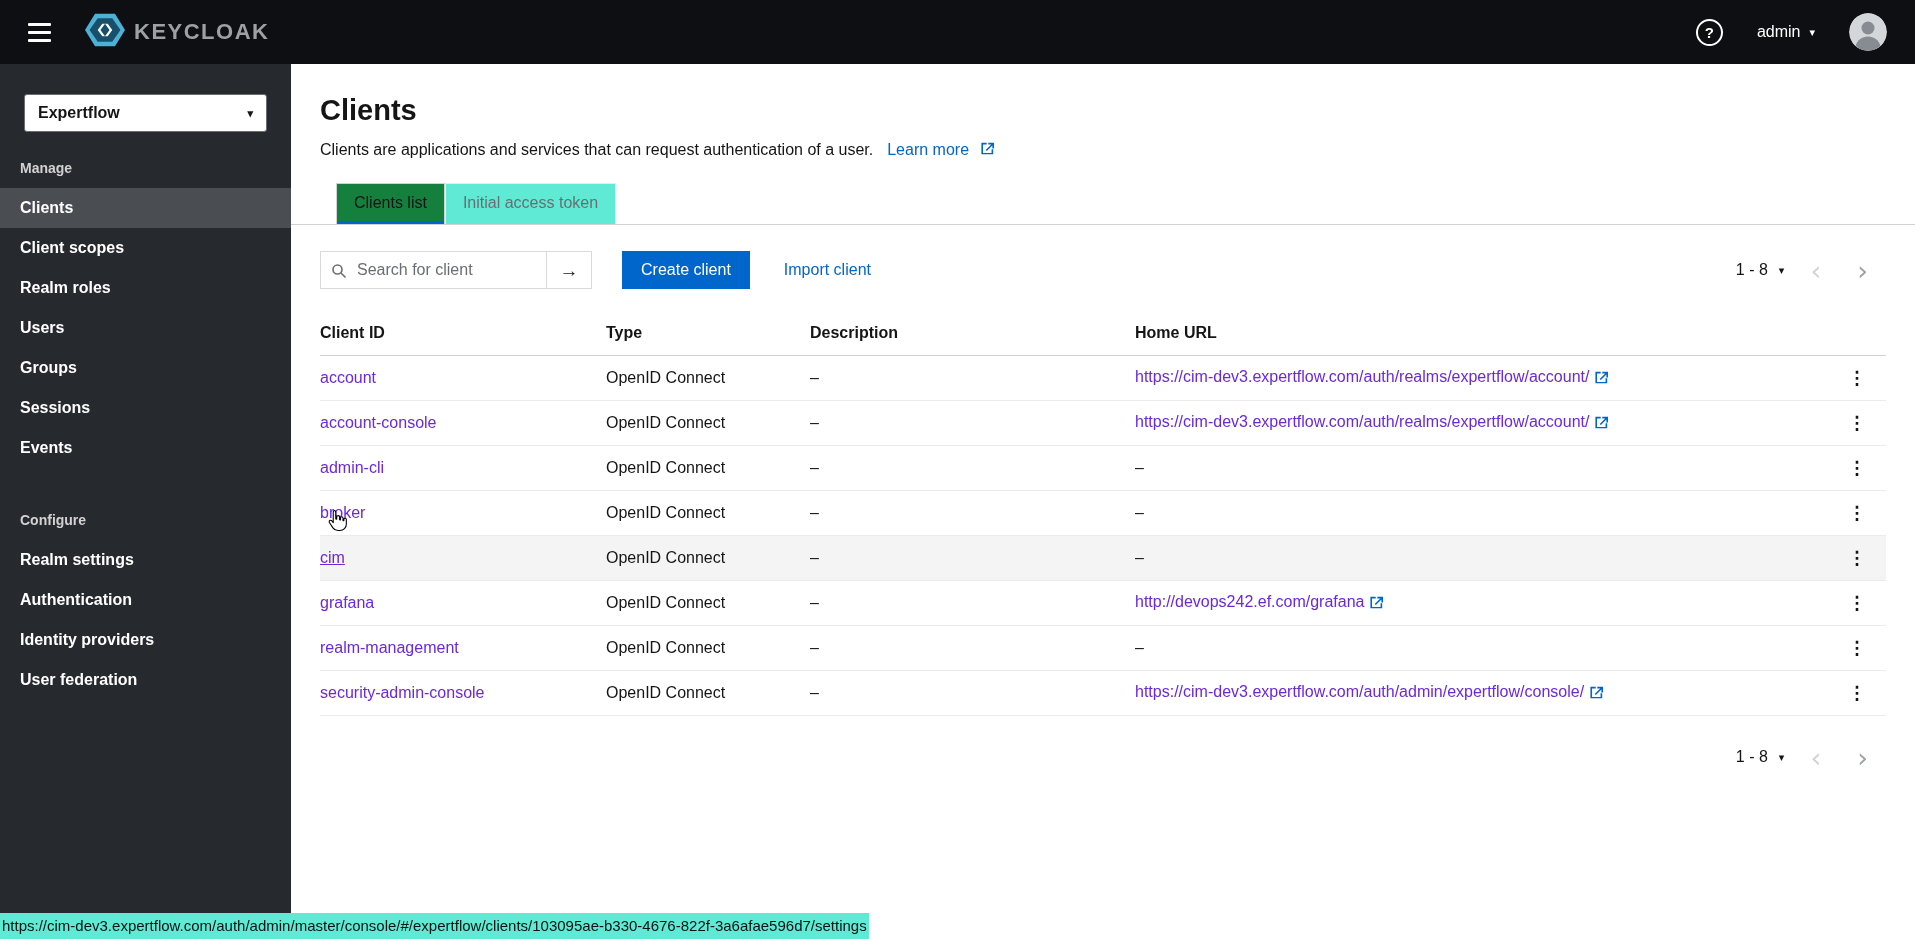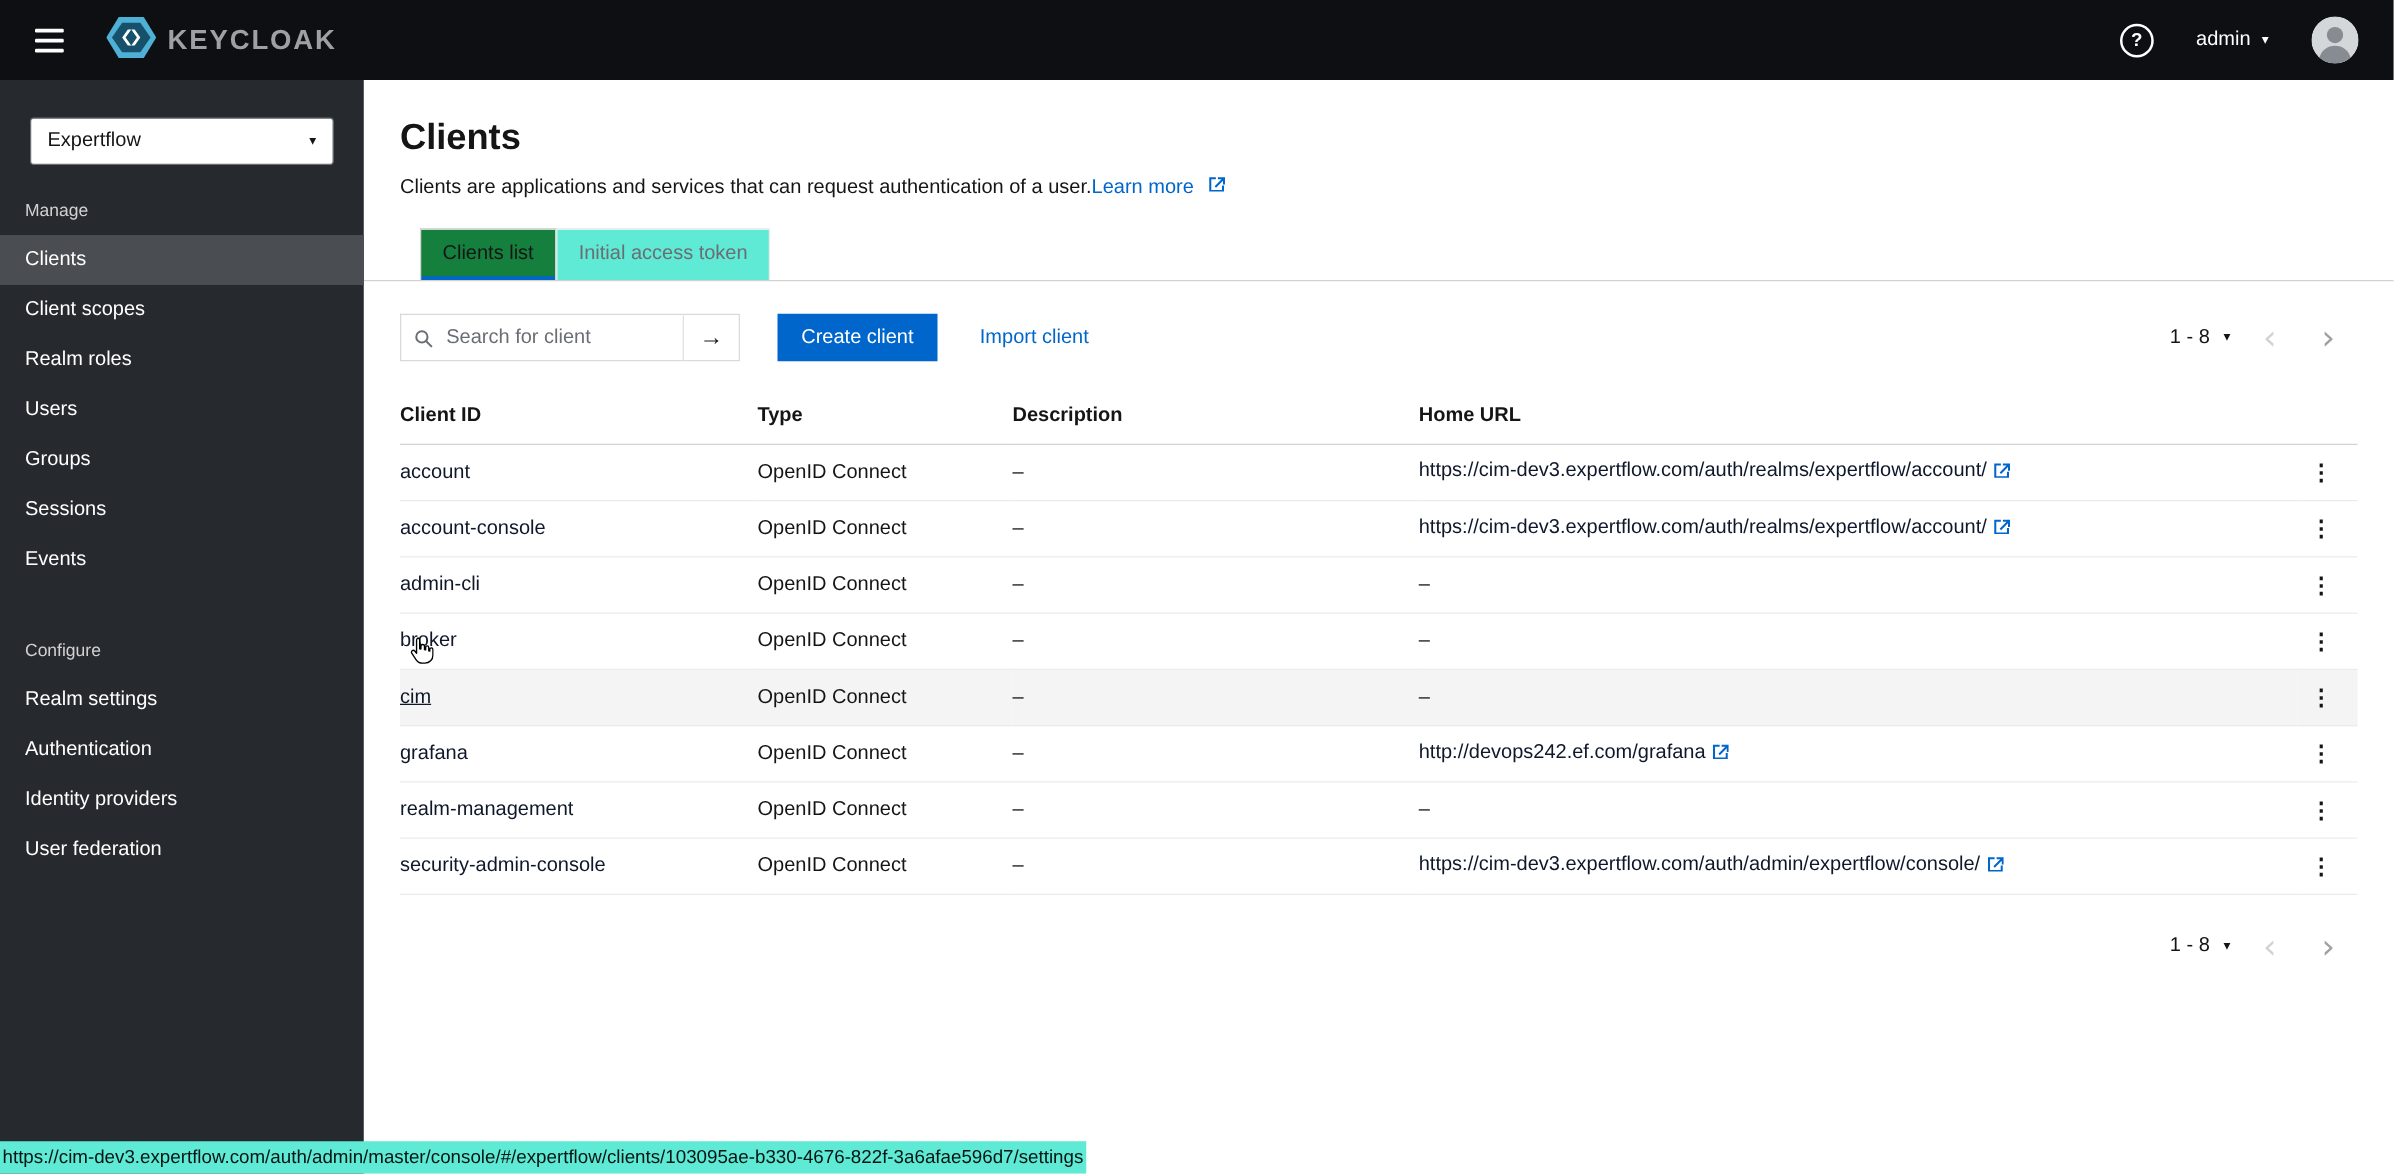--- a/index.html
+++ b/index.html
@@ -17,32 +17,32 @@
   .brand-text{font-size:22px;font-weight:700;color:#9da1a4;letter-spacing:1.5px;}
   .masthead-right{margin-left:auto;display:flex;align-items:center;gap:28px;padding-right:28px;}
   .help-btn{width:27px;height:27px;border-radius:50%;border:2px solid #fff;color:#fff;background:none;font-size:15px;font-weight:700;display:flex;align-items:center;justify-content:center;cursor:pointer;padding:0;}
   .user-menu{background:none;border:none;color:#fff;font-size:16px;display:flex;align-items:center;gap:9px;cursor:pointer;}
   .caret{font-size:11px;line-height:1;}
   .user-menu .caret{color:#fff;}
   .caret.dark{color:#151515;}
   .avatar{width:38px;height:38px;border-radius:50%;overflow:hidden;cursor:pointer;}
 
   
-  .sidebar{position:absolute;top:64px;bottom:0;left:0;width:291px;background:#26292e;z-index:20;}
+  .sidebar{position:absolute;top:64px;bottom:0;left:0;width:291px;background:#26292e;z-index:20;font-weight:bold;}
   .realm-select{margin:30px 24px 0;height:38px;background:#fff;border:1px solid #6a6e73;border-radius:3px;display:flex;align-items:center;justify-content:space-between;padding:0 13px;font-size:16px;color:#151515;cursor:pointer;}
   .nav-title{padding:28px 20px 12px;font-size:14px;color:#d2d2d2;}
   .nav-section.configure .nav-title{padding-top:44px;}
   .nav-item{height:40px;display:flex;align-items:center;padding:0 20px;font-size:16px;color:#fff;cursor:pointer;}
   .nav-item.active{background:#4a4d51;}
 
   
   .main{position:absolute;left:291px;top:64px;right:0;bottom:0;background:#fff;}
   .page-head{padding:30px 29px 0;}
   h1.title{margin:0;font-size:29px;font-weight:700;color:#151515;}
-  .desc{margin-top:14px;font-size:16px;display:flex;}
+  .desc{margin-top:14px;font-size:16px;display:flex;gap:14px;}
   a.blue-link{color:#0066cc;text-decoration:none;display:inline-flex;align-items:center;gap:6px;cursor:pointer;}
 
   .tabs{display:flex;margin-top:24px;padding-left:45px;border-bottom:1px solid #d2d2d2;}
   .tab{padding:10px 17px 12px;font-size:16px;color:#6a6e73;cursor:pointer;background:#5eead4;border:1px solid #ebebeb;border-bottom:none;}
   .tab.active{color:#151515;background:#15803d;box-shadow:inset 0 -3px 0 #0066cc;border-color:#d2d2d2;}
 
   .content{padding:0 29px;}
   .toolbar{margin-top:26px;display:flex;align-items:center;}
   .search-group{display:flex;}
   .search-box{position:relative;width:226px;height:38px;border:1px solid #d9d9d9;border-right:none;background:#fff;display:flex;align-items:center;}
@@ -56,21 +56,21 @@
   .pagination{margin-left:auto;display:flex;align-items:center;}
   .pag-menu{background:none;border:none;font-size:16px;color:#151515;display:flex;align-items:center;gap:11px;cursor:pointer;padding:6px 8px;}
   .pag-nav{background:none;border:none;font-size:27px;color:#9da1a4;cursor:pointer;padding:0 18px;line-height:1;font-family:"DejaVu Sans",sans-serif;}
   .pag-nav.disabled{color:#d2d2d2;}
 
   table.clients{width:100%;border-collapse:collapse;margin-top:22px;font-size:16px;}
   table.clients th{text-align:left;font-weight:700;padding:13px 12px 13px 0;border-bottom:1px solid #d2d2d2;color:#151515;}
   table.clients td{padding:11px 12px 11px 0;border-bottom:1px solid #ebebeb;color:#151515;}
   tr.hovered{background:#f4f4f4;}
   tr.hovered a.cell-link{text-decoration:underline;}
-  a.cell-link{color:#0f172a;text-decoration:none;cursor:pointer;}
+  a.cell-link{color:#6d28d9;text-decoration:none;cursor:pointer;}
   td.kebab{text-align:right;padding-right:4px;}
   .kebab-btn{background:none;border:none;font-size:18px;font-weight:900;color:#151515;cursor:pointer;padding:2px 8px;line-height:1;}
   .ext-icon{display:inline-block;margin-left:6px;vertical-align:-2px;}
 
   .footer-pagination{display:flex;justify-content:flex-end;margin-top:26px;}
   .footer-pagination .pagination{margin-left:0;}
 
   .statusbar{position:absolute;left:0;bottom:0;background:#5eead4;color:#061414;font-size:15px;padding:4px 2px 5px;z-index:40;white-space:nowrap;}
 
   .cursor{position:absolute;left:327px;top:509px;z-index:50;pointer-events:none;}

